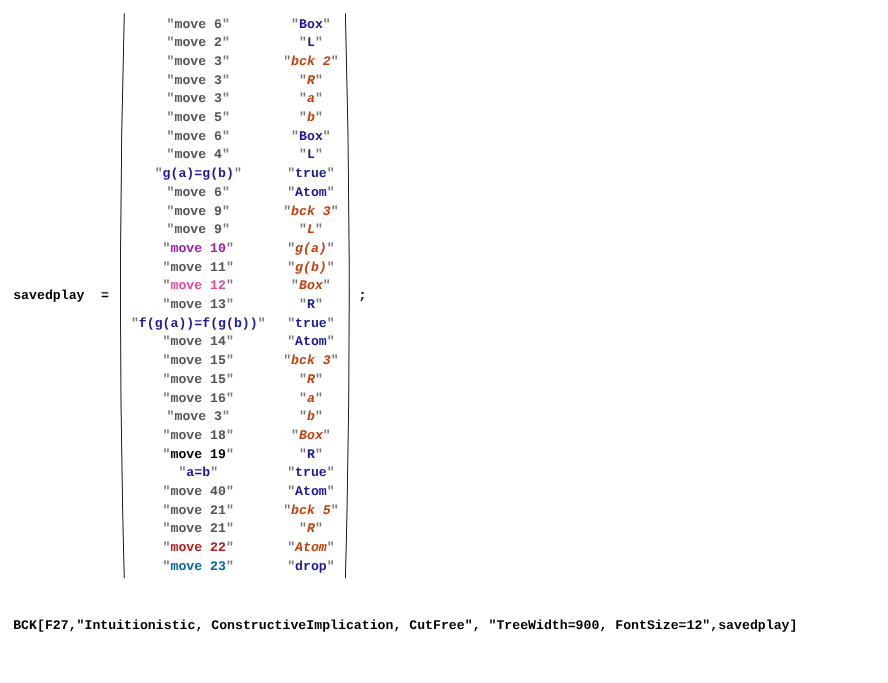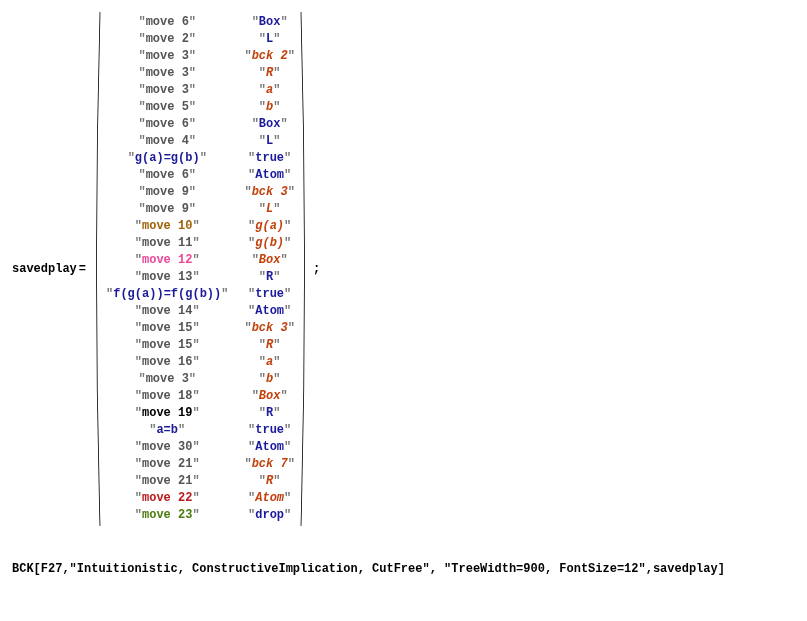--- a/index.html
+++ b/index.html
@@ -9,21 +9,21 @@
       font-size: 12px;
       font-weight: bold;
       padding: 12px;
       width: 807px;
     }
     .assign-line {
       display: flex;
       align-items: center;
       margin-bottom: 36px;
     }
-    .varname { color: #000; margin-right: 2px; }
+    .varname { color: #000; margin-right: 15px; }
     .eq { color: #000; margin-right: 6px; }
     .matrix {
       display: inline-flex;
       align-items: stretch;
     }
     .paren {
       width: 10px;
       position: relative;
     }
     .paren svg { position: absolute; top: 0; left: 0; width: 100%; height: 100%; }
@@ -71,21 +71,21 @@
         <span class="cell"><span class="q">"</span><span style="color:#555">move 4</span><span class="q">"</span></span>
         <span class="cell"><span class="q">"</span><span class="keyword">L</span><span class="q">"</span></span>
         <span class="cell"><span class="q">"</span><span class="keyword">g(a)=g(b)</span><span class="q">"</span></span>
         <span class="cell"><span class="q">"</span><span class="keyword">true</span><span class="q">"</span></span>
         <span class="cell"><span class="q">"</span><span style="color:#555">move 6</span><span class="q">"</span></span>
         <span class="cell"><span class="q">"</span><span class="keyword">Atom</span><span class="q">"</span></span>
         <span class="cell"><span class="q">"</span><span style="color:#555">move 9</span><span class="q">"</span></span>
         <span class="cell"><span class="q">"</span><span class="redword">bck 3</span><span class="q">"</span></span>
         <span class="cell"><span class="q">"</span><span style="color:#555">move 9</span><span class="q">"</span></span>
         <span class="cell"><span class="q">"</span><span class="redword">L</span><span class="q">"</span></span>
-        <span class="cell"><span class="q">"</span><span style="color:#a16207">move 10</span><span class="q">"</span></span>
+        <span class="cell"><span class="q">"</span><span style="color:#a21caf">move 10</span><span class="q">"</span></span>
         <span class="cell"><span class="q">"</span><span class="redword">g(a)</span><span class="q">"</span></span>
         <span class="cell"><span class="q">"</span><span style="color:#555">move 11</span><span class="q">"</span></span>
         <span class="cell"><span class="q">"</span><span class="redword">g(b)</span><span class="q">"</span></span>
         <span class="cell"><span class="q">"</span><span style="color:#ec4899">move 12</span><span class="q">"</span></span>
         <span class="cell"><span class="q">"</span><span class="redword">Box</span><span class="q">"</span></span>
         <span class="cell"><span class="q">"</span><span style="color:#555">move 13</span><span class="q">"</span></span>
         <span class="cell"><span class="q">"</span><span class="keyword">R</span><span class="q">"</span></span>
         <span class="cell"><span class="q">"</span><span class="keyword">f(g(a))=f(g(b))</span><span class="q">"</span></span>
         <span class="cell"><span class="q">"</span><span class="keyword">true</span><span class="q">"</span></span>
         <span class="cell"><span class="q">"</span><span style="color:#555">move 14</span><span class="q">"</span></span>
@@ -97,29 +97,29 @@
         <span class="cell"><span class="q">"</span><span style="color:#555">move 16</span><span class="q">"</span></span>
         <span class="cell"><span class="q">"</span><span class="redword">a</span><span class="q">"</span></span>
         <span class="cell"><span class="q">"</span><span style="color:#555">move 3</span><span class="q">"</span></span>
         <span class="cell"><span class="q">"</span><span class="redword">b</span><span class="q">"</span></span>
         <span class="cell"><span class="q">"</span><span style="color:#555">move 18</span><span class="q">"</span></span>
         <span class="cell"><span class="q">"</span><span class="redword">Box</span><span class="q">"</span></span>
         <span class="cell"><span class="q">"</span><span style="color:#000000">move 19</span><span class="q">"</span></span>
         <span class="cell"><span class="q">"</span><span class="keyword">R</span><span class="q">"</span></span>
         <span class="cell"><span class="q">"</span><span class="keyword">a=b</span><span class="q">"</span></span>
         <span class="cell"><span class="q">"</span><span class="keyword">true</span><span class="q">"</span></span>
-        <span class="cell"><span class="q">"</span><span style="color:#555">move 30</span><span class="q">"</span></span>
+        <span class="cell"><span class="q">"</span><span style="color:#555">move 40</span><span class="q">"</span></span>
         <span class="cell"><span class="q">"</span><span class="keyword">Atom</span><span class="q">"</span></span>
         <span class="cell"><span class="q">"</span><span style="color:#555">move 21</span><span class="q">"</span></span>
-        <span class="cell"><span class="q">"</span><span class="redword">bck 7</span><span class="q">"</span></span>
+        <span class="cell"><span class="q">"</span><span class="redword">bck 5</span><span class="q">"</span></span>
         <span class="cell"><span class="q">"</span><span style="color:#555">move 21</span><span class="q">"</span></span>
         <span class="cell"><span class="q">"</span><span class="redword">R</span><span class="q">"</span></span>
         <span class="cell"><span class="q">"</span><span style="color:#b91c1c">move 22</span><span class="q">"</span></span>
         <span class="cell"><span class="q">"</span><span class="redword">Atom</span><span class="q">"</span></span>
-        <span class="cell"><span class="q">"</span><span style="color:#4d7c0f">move 23</span><span class="q">"</span></span>
+        <span class="cell"><span class="q">"</span><span style="color:#0369a1">move 23</span><span class="q">"</span></span>
         <span class="cell"><span class="q">"</span><span class="keyword">drop</span><span class="q">"</span></span>
       </span>
     <span class="paren">
       <svg viewBox="0 0 10 100" preserveAspectRatio="none">
         <path d="M2,0 Q9,50 2,100" stroke="#000" stroke-width="0.8" fill="none"></path>
       </svg>
     </span>
   </span>
   <span class="semi">;</span>
 </div>

